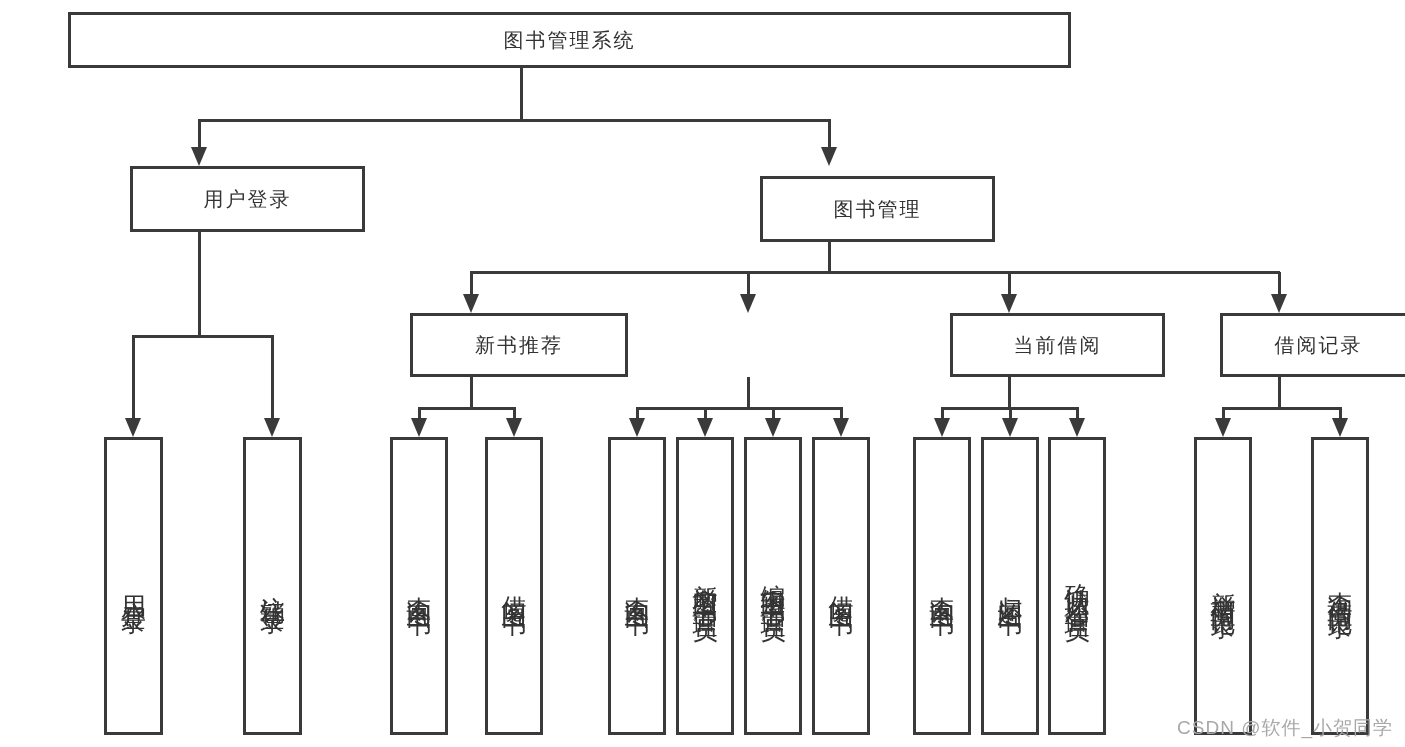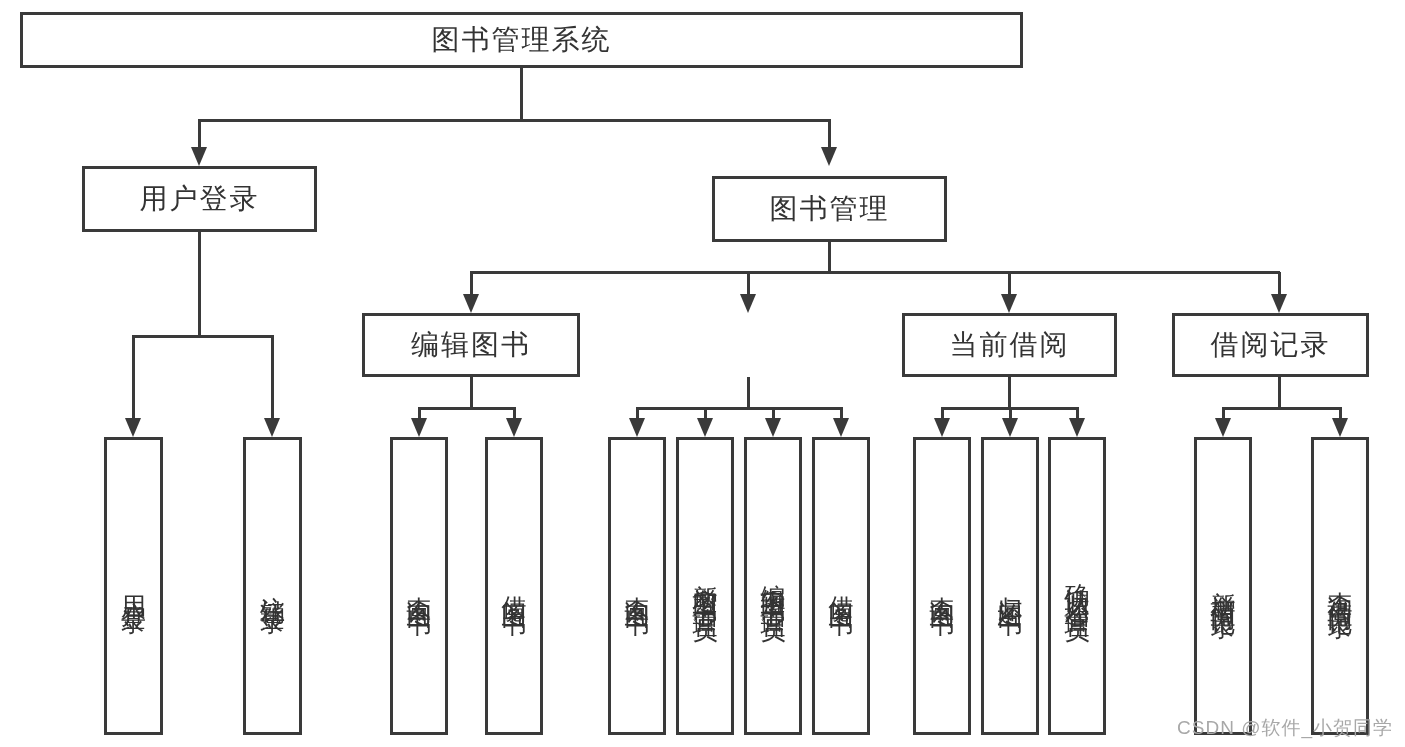--- a/index.html
+++ b/index.html
@@ -14,21 +14,21 @@
   .node {
     position: absolute;
     box-sizing: border-box;
     border: 3px solid var(--line, #3a3a3a);
     background: var(--box-bg, #ffffff);
     display: flex;
     align-items: center;
     justify-content: center;
     color: var(--text, #333333);
   }
-  .node.h { font-size: 28px; letter-spacing: 2px; white-space: nowrap; }
+  .node.h { font-size: 20px; letter-spacing: 2px; white-space: nowrap; margin-left: 48px; }
   .node.v { font-size: 25px; }
   .node.v .vtext {
     writing-mode: vertical-rl;
     text-orientation: mixed;
     letter-spacing: 5px;
     line-height: 1;
   }
   .vline { position: absolute; width: 3px; background: var(--line, #3a3a3a); }
   .hline { position: absolute; height: 3px; background: var(--line, #3a3a3a); }
   .arrow {
@@ -117,21 +117,21 @@
   </div>
 
   <div class="node h" style="left:82px;top:166px;width:235px;height:66px">
     <span>用户登录</span>
   </div>
   <div class="node h" style="left:712px;top:176px;width:235px;height:66px">
     <span>图书管理</span>
   </div>
 
   <div class="node h" style="left:362px;top:313px;width:218px;height:64px">
-    <span>编辑图书</span>
+    <span>新书推荐</span>
   </div>
   <div class="node h" style="left:902px;top:313px;width:215px;height:64px">
     <span>当前借阅</span>
   </div>
   <div class="node h" style="left:1172px;top:313px;width:197px;height:64px">
     <span>借阅记录</span>
   </div>
 
   <div class="node v" style="left:104px;top:437px;width:59px;height:298px">
     <span class="vtext">用户登录</span>

